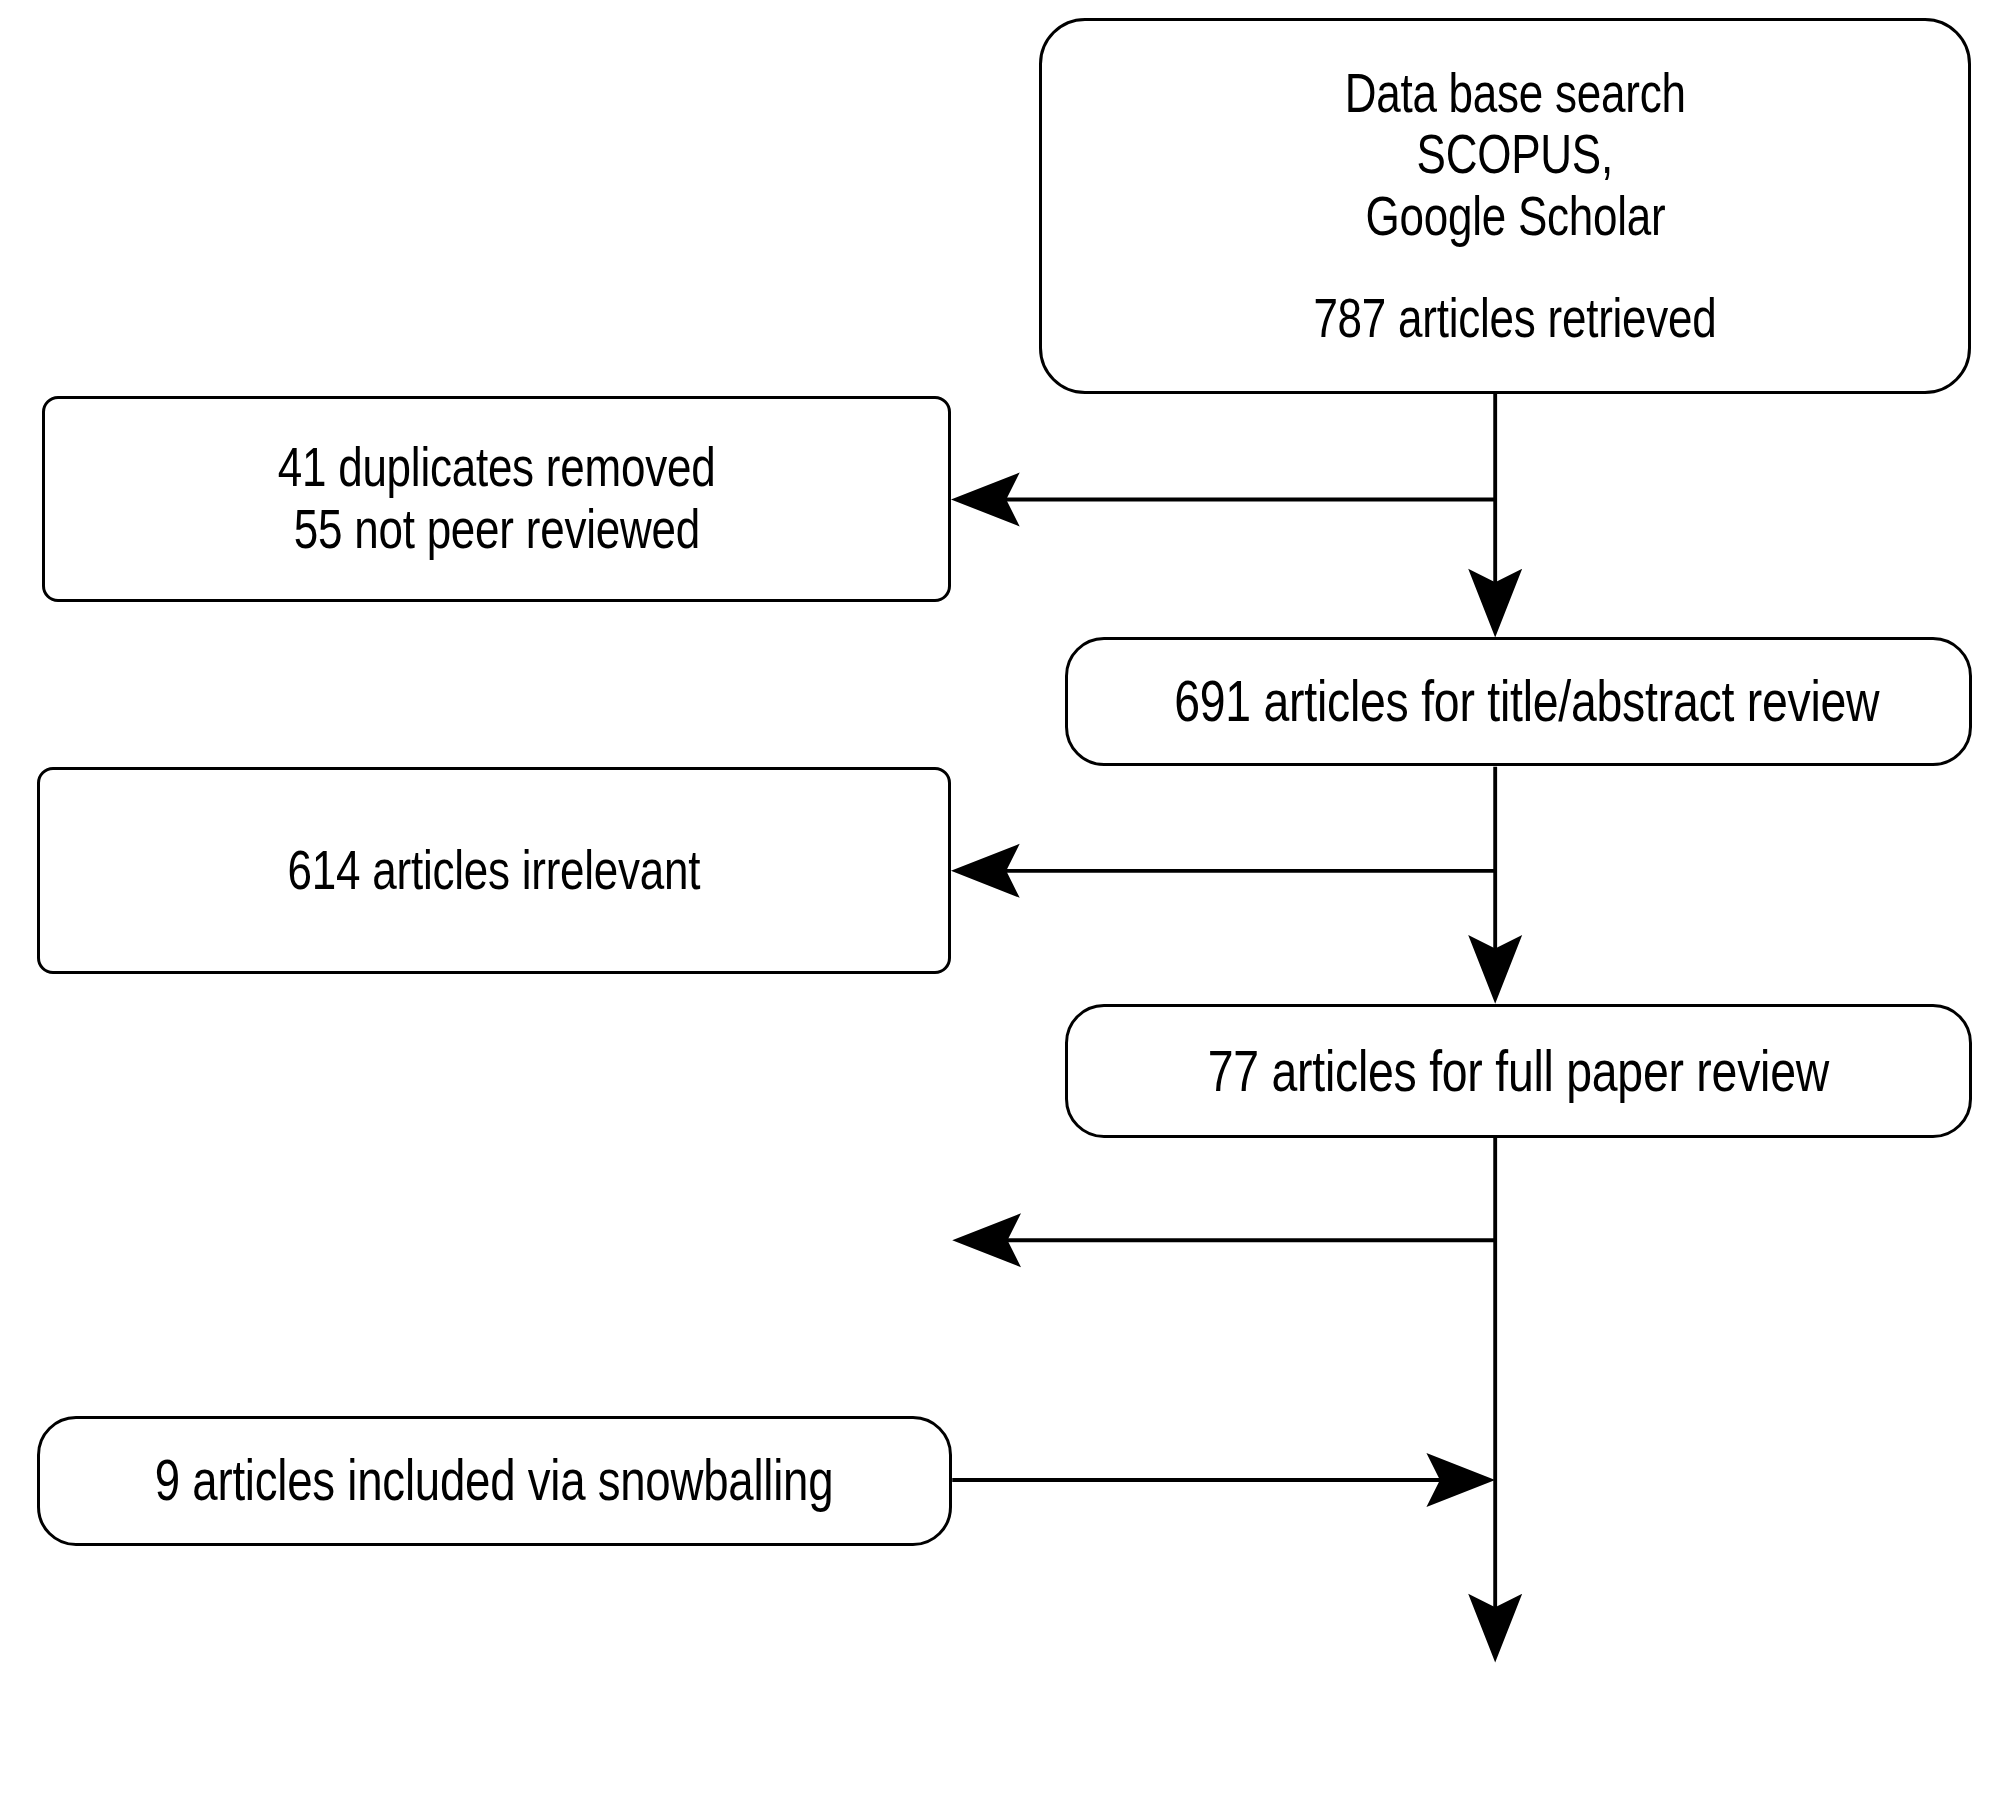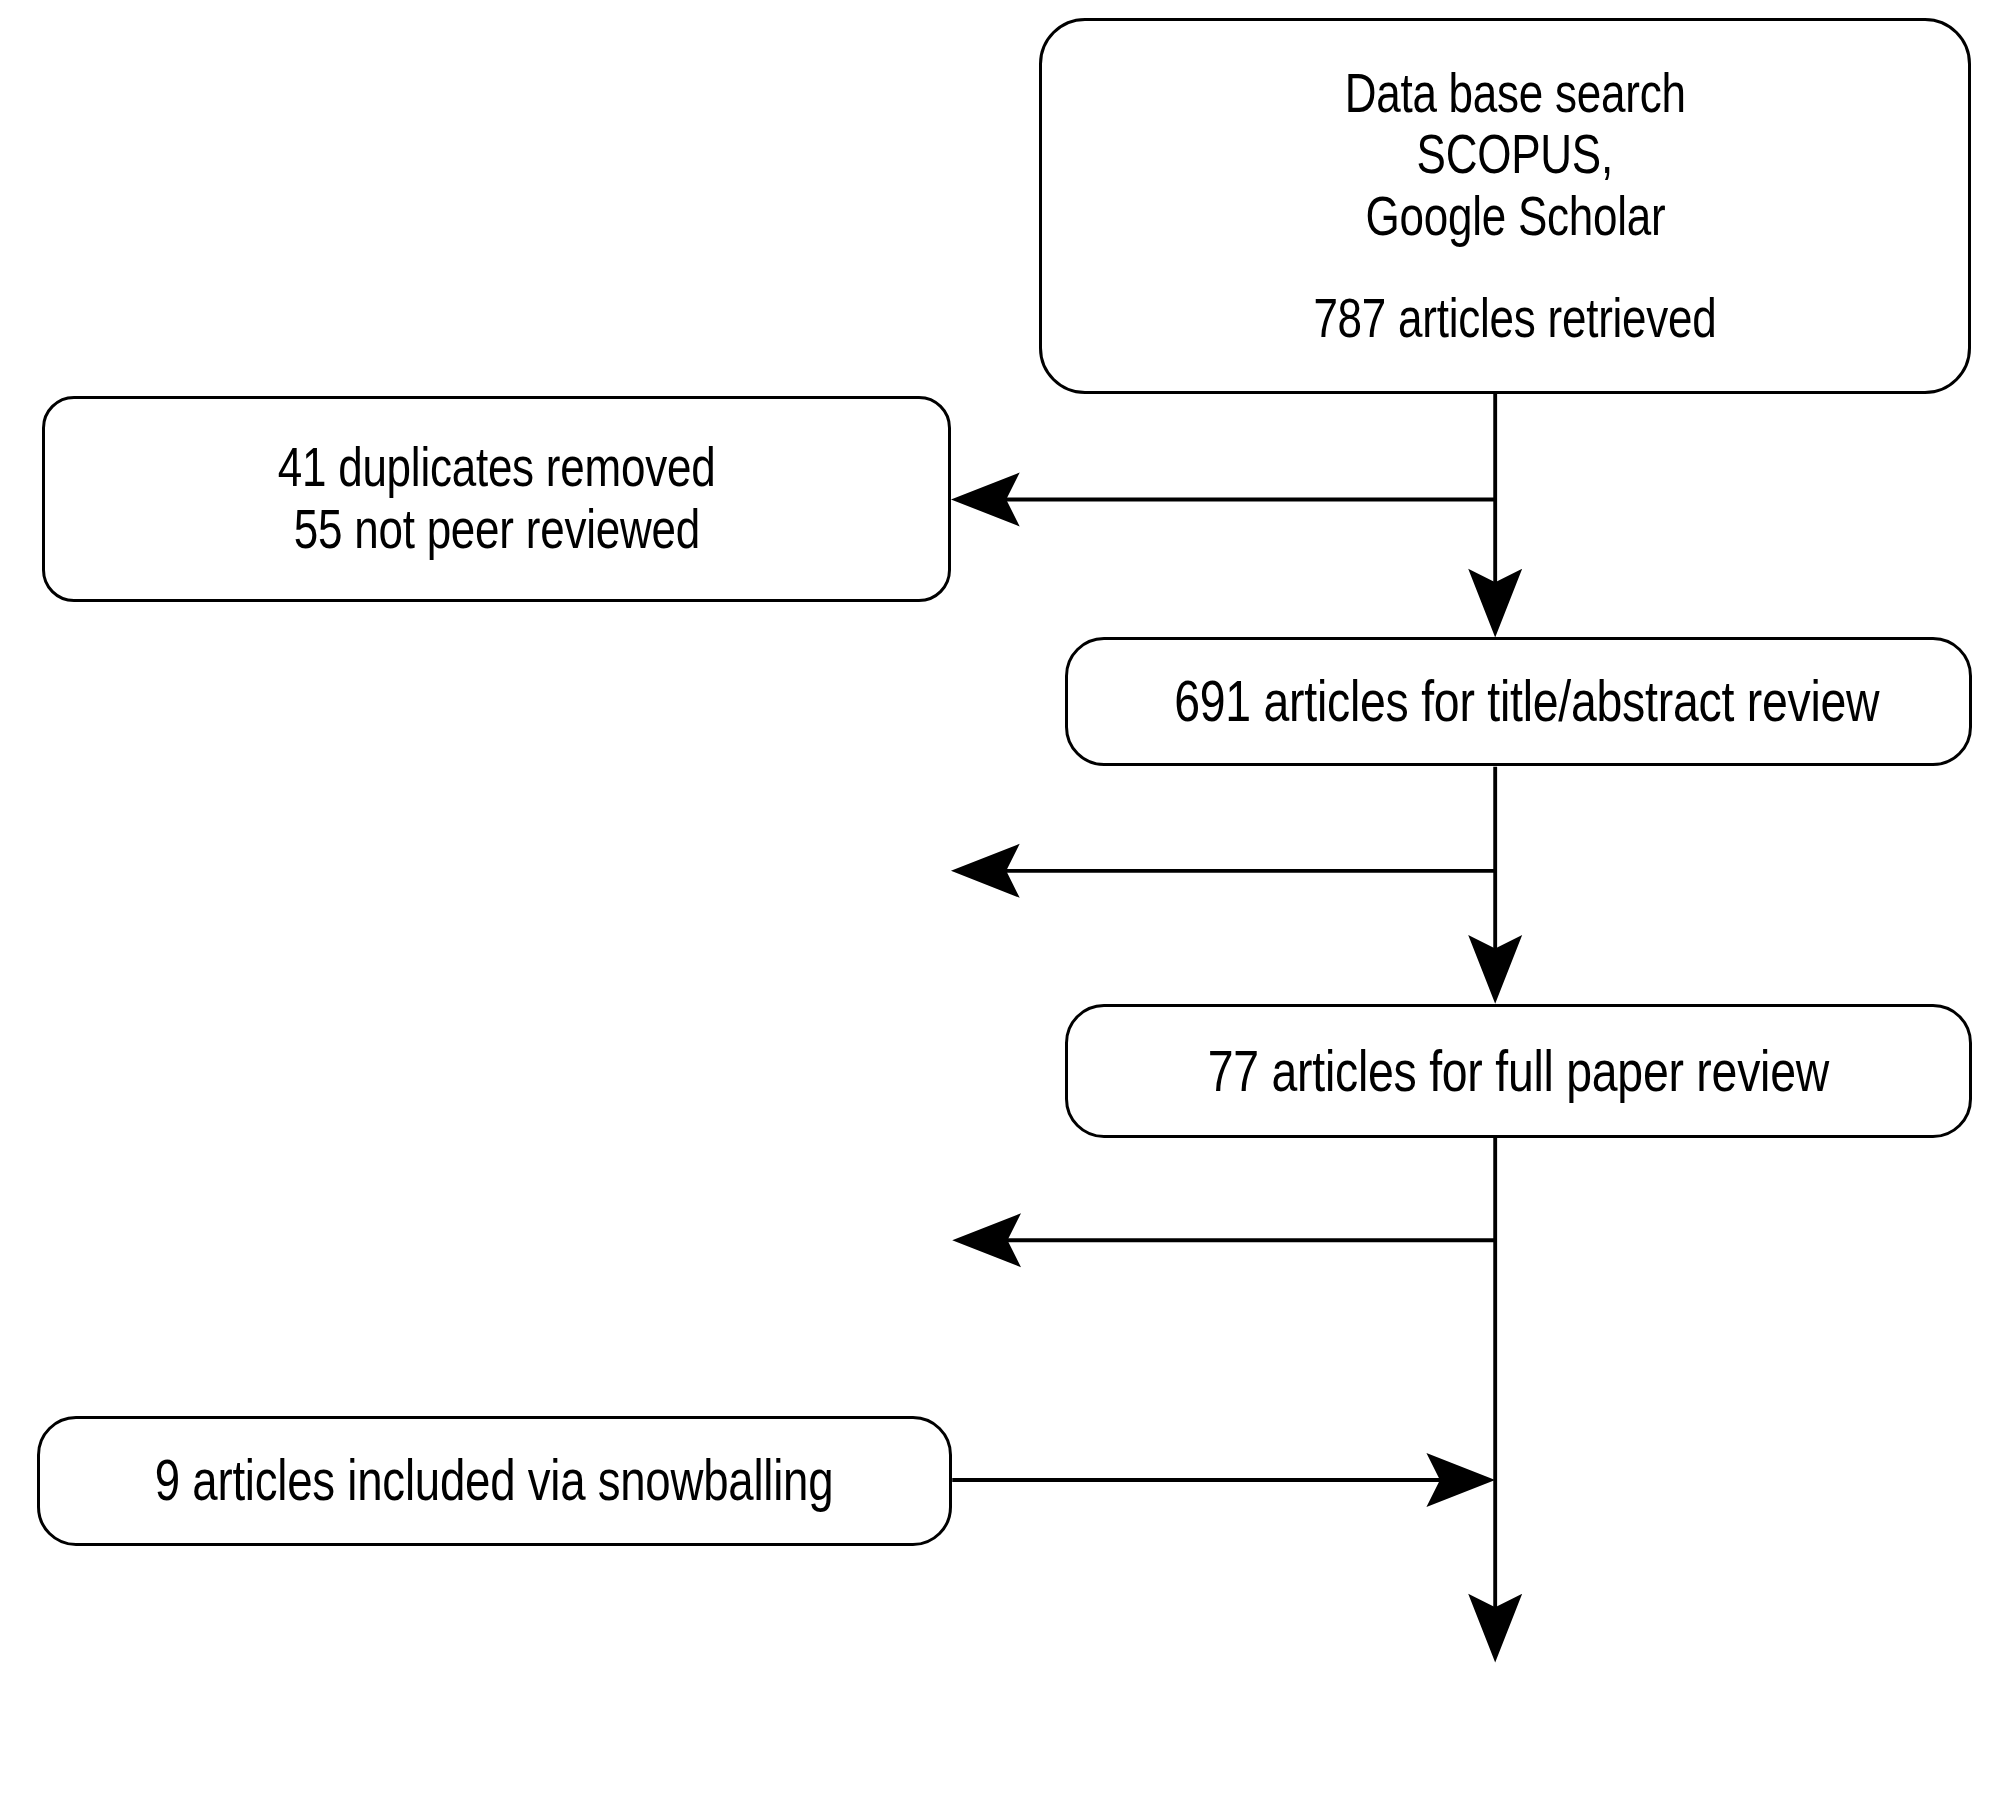--- a/index.html
+++ b/index.html
@@ -49,21 +49,21 @@
   #node-full-paper  { left: 1065px; top: 1004px; width: 907px; height: 134px; }
   #node-final       { left: 1067px; top: 1662px; width: 904px; height: 131px; }
 
   #node-duplicates  { left: 42px;   top: 396px;  width: 909px; height: 206px; }
   #node-irrelevant  { left: 37px;   top: 767px; width: 914px; height: 207px; }
   #node-removed     { left: 37px;   top: 1136px; width: 915px; height: 207px; }
   #node-snowball    { left: 37px;   top: 1416px; width: 915px; height: 130px; }
 
   
   #node-title-abs, #node-full-paper, #node-final, #node-snowball { border-radius: 39px; }
-  #node-duplicates, #node-irrelevant, #node-removed { border-radius: 32px; }
+  #node-duplicates, #node-irrelevant, #node-removed { border-radius: 16px; }
 
   
   #node-title-abs .line { font-size: 58px; }
   #node-full-paper .line { font-size: 58px; }
   #node-snowball .line { font-size: 57px; }
   #node-final .line { font-size: 58px; }
 
   
   #connectors {
     position: absolute;
@@ -118,20 +118,23 @@
 
   <div class="node" id="node-duplicates">
     <span class="line">41 duplicates removed</span>
     <span class="line">55 not peer reviewed</span>
   </div>
 
   <div class="node" id="node-title-abs">
     <span class="line">691 articles for title/abstract review</span>
   </div>
 
+  <div class="node" id="node-irrelevant">
+    <span class="line">614 articles irrelevant</span>
+  </div>
 
   <div class="node" id="node-full-paper">
     <span class="line">77 articles for full paper review</span>
   </div>
 
 
   <div class="node" id="node-snowball">
     <span class="line">9 articles included via snowballing</span>
   </div>
 

